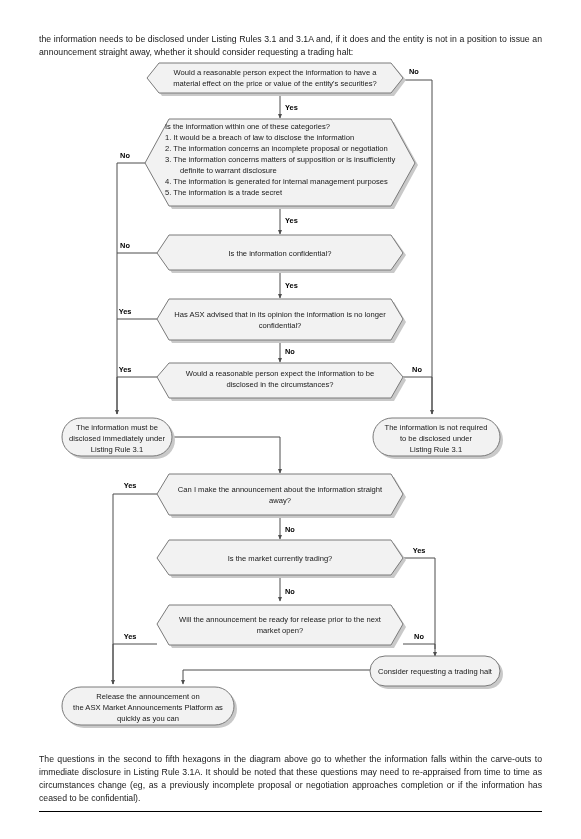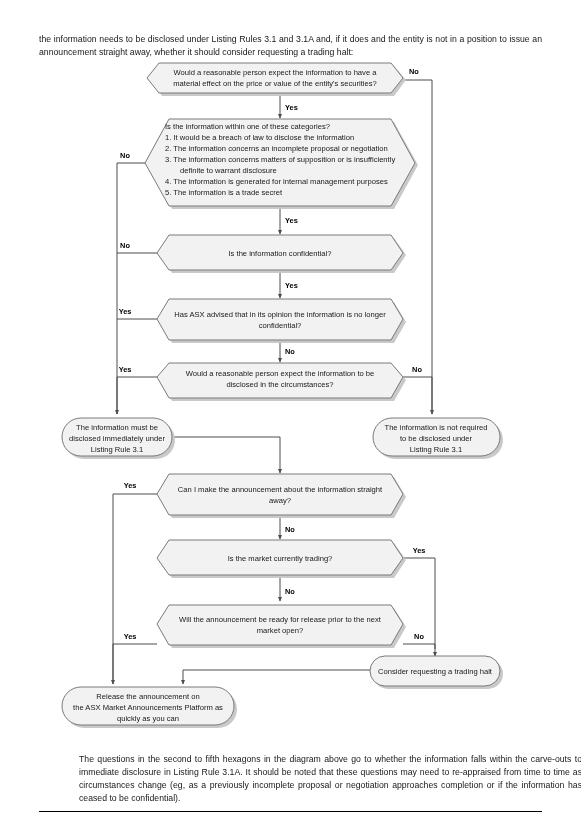--- a/index.html
+++ b/index.html
@@ -22,21 +22,21 @@
     height: 839px;
   }
   .para {
     position: absolute;
     font-size: 8.7px;
     line-height: 13.2px;
     text-align: justify;
     color: #181818;
   }
   #intro-para { left: 39px; top: 24px; width: 503px; }
-  #closing-para { left: 39px; top: 744px; width: 503px; margin-left: 40px; }
+  #closing-para { left: 39px; top: 744px; width: 503px; }
 
   #flow-svg {
     position: absolute;
     left: 0;
     top: 56px;
     width: 581px;
     height: 676px;
   }
 
   .footer-rule {

